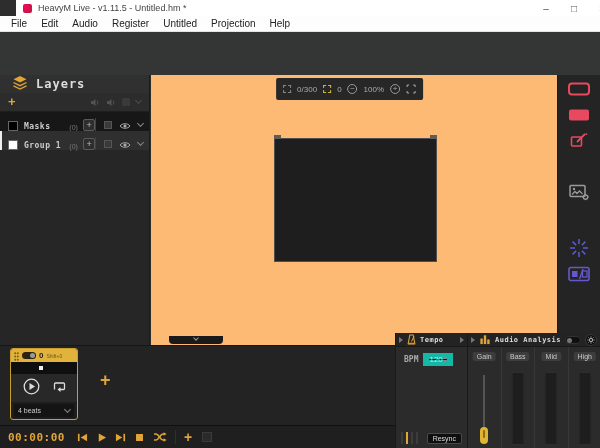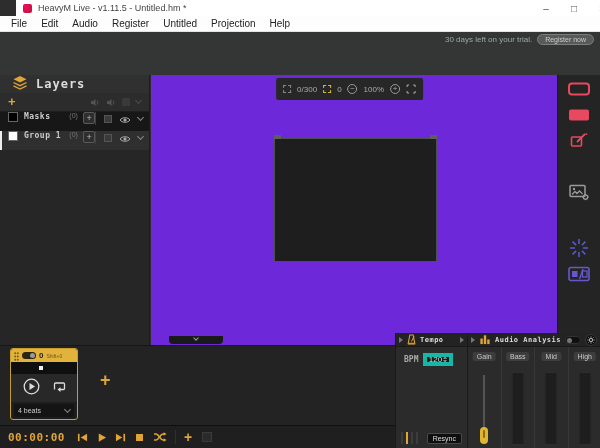--- a/index.html
+++ b/index.html
@@ -46,35 +46,35 @@
   #layers-header { height:18px; background:#303030; display:flex; align-items:center;
     gap:8px; padding-left:12px; }
   #layers-title { font-size:12px; font-weight:bold; letter-spacing:1px; color:#ddd; }
   #layers-toolbar { height:19px; background:#2c2c2c; display:flex; align-items:center;
     padding:0 8px; border-bottom:1px solid #1e1e1e; }
   #layer-add { color:#e0a437; font-size:13px; font-weight:bold; line-height:12px; }
   #layers-toolbar-right { margin-left:auto; display:flex; align-items:center; gap:6px; opacity:.35; }
   .dim-sq { width:8px; height:8px; background:#555; border-radius:1px; }
   .chev { width:5px; height:5px; border-right:1.5px solid #888; border-bottom:1.5px solid #888;
     transform:rotate(45deg); margin-top:-3px; }
-  .layer-row { height:19px; display:flex; align-items:flex-start; padding:0 6px; position:relative; }
+  .layer-row { height:19px; display:flex; align-items:flex-end; padding:0 6px; position:relative; }
   #row-masks { background:#171717; }
   #row-group1 { background:#2f2f2f; }
   #row-group1::before { content:""; position:absolute; left:0; top:0; width:2px; height:19px; background:#eee; }
   .swatch { width:10px; height:10px; border:1px solid #666; margin:0 6px 0 2px; }
   .layer-name { font-size:8px; font-weight:bold; letter-spacing:.5px; color:#ccc; width:46px; }
   .layer-count { font-size:7px; color:#777; width:14px; }
   .mini-btn { width:12px; height:12px; background:#2e2e2e; border:1px solid #5a5a5a; border-radius:2px;
     color:#bbb; font-size:9px; line-height:10px; text-align:center; }
   .row-right { margin-left:auto; display:flex; align-items:center; gap:7px;
     border-left:1px solid #404040; padding-left:8px; height:13px; }
   .row-sq { width:8px; height:8px; background:#3a3a3a; border:1px solid #555; }
 
   
-  #canvas { position:absolute; left:151px; top:75px; width:406px; height:270px; background:#6d28d9; }
+  #canvas { position:absolute; left:151px; top:75px; width:406px; height:270px; background:#fdba74; }
   #canvas-bar { position:absolute; left:50%; transform:translateX(-53%); top:3px;
     background:#272727; border-radius:2px; padding:2px 7px;
     display:flex; align-items:center; gap:6px; }
   .cb-txt { font-size:8px; color:#aaa; }
   .dash-sq { width:8px; height:8px; border:1px dashed #888; }
   .dash-sq.yellow { border-color:#d8b33a; }
   .circle-btn { width:10px; height:10px; border:1px solid #999; border-radius:50%;
     font-size:8px; line-height:8px; text-align:center; color:#aaa; }
   #proj-rect { position:absolute; left:123px; top:63px; width:163px; height:124px;
     background:#1e1e1e; border:1px solid #4f4f4f; }
@@ -128,21 +128,21 @@
   
   #tempo { position:absolute; left:395px; top:333px; width:72px; height:115px;
     background:#2b2b2b; border-left:1px solid #191919; z-index:5; }
   .panel-header { height:14px; background:#232323; border-bottom:1px solid #191919;
     display:flex; align-items:center; padding:0 3px; gap:4px; }
   .panel-title { font-size:7px; font-weight:bold; letter-spacing:.5px; color:#ddd; }
   .arrow-r { width:0; height:0; border-left:4px solid #777; border-top:3px solid transparent;
     border-bottom:3px solid transparent; }
   #bpm-row { display:flex; align-items:center; gap:5px; padding:6px 0 0 8px; }
   #bpm-label { font-size:8px; color:#aaa; font-weight:bold; }
-  #bpm-box { width:30px; height:13px; background:#1a1a1a; border:4px solid #14b8a6;
+  #bpm-box { width:30px; height:13px; background:#1a1a1a; border:6px solid #14b8a6;
     display:flex; align-items:center; }
   #bpm-value { font-size:8px; color:#ddd; flex:1; text-align:center; }
   #bpm-spin { display:flex; flex-direction:column; gap:1px; padding-right:2px; }
   .spin-up { width:0; height:0; border-bottom:3px solid #888; border-left:2.5px solid transparent; border-right:2.5px solid transparent; }
   .spin-dn { width:0; height:0; border-top:3px solid #888; border-left:2.5px solid transparent; border-right:2.5px solid transparent; }
   #tap-btn { position:absolute; left:13px; top:38px; width:45px; height:45px; border-radius:50%;
     background:#202020; box-shadow:inset 0 0 0 1px #181818, 0 1px 2px #0008;
     display:flex; align-items:center; justify-content:center;
     font-size:8px; letter-spacing:1px; color:#ccc; }
   #tempo-bottom { position:absolute; left:0; bottom:4px; width:100%; display:flex;
@@ -193,24 +193,20 @@
   <span class="menu-item">File</span>
   <span class="menu-item">Edit</span>
   <span class="menu-item">Audio</span>
   <span class="menu-item">Register</span>
   <span class="menu-item">Untitled</span>
   <span class="menu-item">Projection</span>
   <span class="menu-item">Help</span>
 </div>
 
 <div id="toolbar">
-  <div id="trial">
-    <span id="trial-msg">30 days left on your trial.</span>
-    <span id="register-btn">Register now</span>
-  </div>
 
   <div class="tb-group" id="tb-orange">
     <span class="tb-icon">
       <svg width="22" height="15" viewBox="0 0 22 15">
           <rect x="1" y="2" width="20" height="11" rx="2" fill="none" stroke="currentColor" stroke-width="1.4"></rect>
           <g fill="currentColor">
             <rect x="3.5" y="4.5" width="2" height="1.6"></rect>
             <rect x="6.8" y="4.5" width="2" height="1.6"></rect>
             <rect x="10.1" y="4.5" width="2" height="1.6"></rect>
             <rect x="13.4" y="4.5" width="2" height="1.6"></rect>

